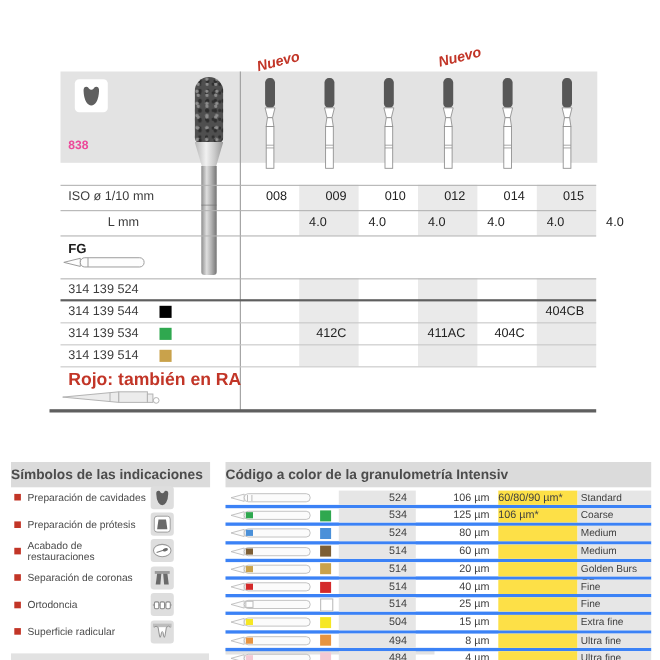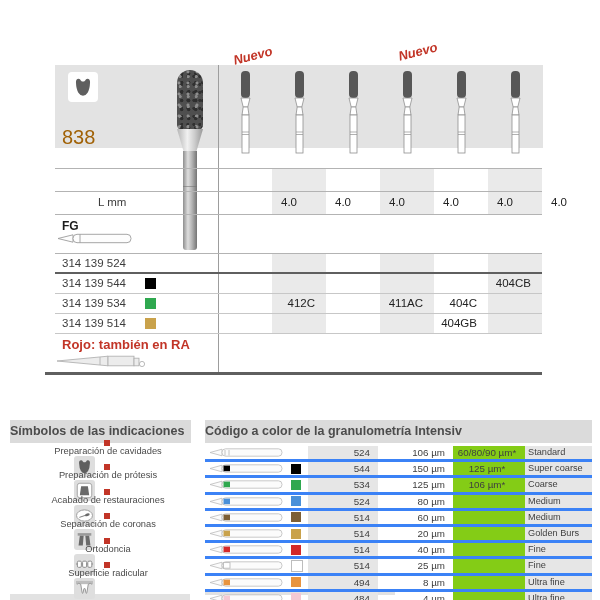--- a/index.html
+++ b/index.html
@@ -5,21 +5,21 @@
   html,body{margin:0;padding:0;background:#fff;}
   body{font-family:"Liberation Sans", sans-serif;-webkit-font-smoothing:antialiased;}
   #canvas{position:relative;width:600px;height:600px;background:#fff;overflow:hidden;}
   .abs{position:absolute;}
 
   
   .band{left:55px;top:65px;width:488px;height:83px;background:#e3e3e3;z-index:1;}
   .stripe{width:54px;background:#eaeaea;z-index:1;}
   .icon-box{left:68px;top:72px;width:30px;height:30px;background:#fff;border-radius:4px;z-index:2;
             display:flex;align-items:center;justify-content:center;}
-  .fig-num{left:62px;top:126px;font-size:20px;font-weight:normal;color:#a16207;z-index:3;}
+  .fig-num{left:62px;top:126px;font-size:11px;font-weight:bold;color:#ec4899;z-index:3;}
   .nuevo{font-size:13px;font-weight:bold;font-style:italic;color:var(--accent);transform:rotate(-14deg);z-index:5;}
   .vline{left:218px;top:65px;width:1px;height:308px;background:#9d9d9d;z-index:3;}
   .hline{height:1px;background:#b3b3b3;z-index:3;}
   .hline.dark{height:2px;background:#5f5f5f;}
   .hline.light{background:#c7c7c7;}
 
   
   .bighead{left:177px;top:70px;width:26px;height:60px;z-index:2;border-radius:13px 13px 5px 5px;
     background:
       radial-gradient(circle at 22% 18%, #8d8d8d 0 1.2px, transparent 1.8px),
@@ -41,44 +41,44 @@
   .row-label{position:absolute;left:62px;font-size:11.5px;color:#3c3c3c;z-index:4;}
   .cells{position:absolute;left:218px;display:flex;z-index:4;}
   .cell{width:54px;box-sizing:border-box;text-align:right;padding-right:11px;font-size:11.5px;color:#222;}
   .trow{position:absolute;left:0;width:600px;}
   .trow .row-label{top:0;}
   .iso-row,.l-row{height:23px;line-height:23px;}
   .code-row{height:20px;line-height:20px;}
   .row-chip{position:absolute;left:145px;top:4.5px;width:11px;height:11px;z-index:4;}
   .fg-label{left:62px;top:219px;font-size:12px;font-weight:bold;color:#1c1c1c;z-index:4;}
   .fg-draw{left:57px;top:231px;z-index:4;}
-  .rojo{left:62px;top:337px;font-size:13px;font-weight:bold;color:var(--accent);z-index:4;}
+  .rojo{left:62px;top:337px;font-size:16px;font-weight:bold;color:var(--accent);z-index:4;}
   .ra-draw{left:56px;top:352px;z-index:4;}
 
   
   .sec-bar{top:420px;height:23px;background:#dbdbdb;z-index:2;font-size:12.5px;font-weight:bold;
            color:#4c4c4c;line-height:23px;padding-left:0;box-sizing:border-box;}
   .bar-left{left:10px;width:181px;}
   .bar-right{left:205px;width:387px;}
 
   #symbols{left:10px;top:440px;width:190px;z-index:2;}
-  .sym-item{position:relative;height:24.4px;display:flex;align-items:center;flex-direction:column;}
+  .sym-item{position:relative;height:24.4px;display:flex;align-items:center;}
   .sym-bullet{width:6px;height:6px;background:var(--accent);margin-left:3px;flex:0 0 auto;}
   .sym-label{font-size:9.3px;color:#4a4a4a;margin-left:6px;flex:1;}
   .sym-icon{width:21px;height:21px;background:#dedede;border-radius:3px;flex:0 0 auto;margin-right:42px;
             display:flex;align-items:center;justify-content:center;}
 
   #gran-rows{left:205px;top:446px;width:387px;z-index:2;}
   .gran-row{display:flex;height:13.2px;align-items:center;border-bottom:3px solid #3b82f6;font-size:9.8px;color:#3f3f3f;}
   .g-bur{width:86px;box-sizing:border-box;padding-left:4px;height:100%;display:flex;align-items:center;}
   .g-chip{width:17px;height:100%;display:flex;align-items:center;}
   .g-chip span{display:inline-block;width:10px;height:10px;}
   .g-code{width:70px;background:#e6e6e6;text-align:right;box-sizing:border-box;padding-right:8px;height:100%;line-height:13.2px;}
   .g-grit{width:75px;text-align:right;box-sizing:border-box;padding-right:8px;height:100%;line-height:13.2px;}
-  .g-grit2{width:72px;background:#84cc16;text-align:center;box-sizing:border-box;padding-right:4px;height:100%;line-height:13.2px;}
+  .g-grit2{width:72px;background:#fde047;text-align:left;box-sizing:border-box;padding-right:4px;height:100%;line-height:13.2px;}
   .g-name{flex:1;background:#e6e6e6;box-sizing:border-box;padding-left:3px;height:100%;line-height:13.2px;font-size:9.2px;}
 
   .footer-strip{background:#e2e2e2;z-index:1;}
 </style>
 </head>
 <body>
 
 <div id="canvas">
 
   <div class="abs band"></div>
@@ -159,20 +159,31 @@
   <div class="abs hline" style="left:55px;top:168px;width:487px;"></div>
   <div class="abs hline" style="left:55px;top:191px;width:487px;"></div>
   <div class="abs hline" style="left:55px;top:214px;width:487px;"></div>
   <div class="abs hline" style="left:55px;top:253px;width:487px;"></div>
   <div class="abs hline dark" style="left:55px;top:272px;width:487px;"></div>
   <div class="abs hline light" style="left:55px;top:293px;width:487px;"></div>
   <div class="abs hline light" style="left:55px;top:313px;width:487px;"></div>
   <div class="abs hline light" style="left:55px;top:333px;width:487px;"></div>
   <div class="abs hline dark" style="left:45px;top:372px;width:497px;height:2.5px;"></div>
 
+  <div class="trow iso-row" style="top:168px;">
+    <div class="row-label">ISO ø 1/10 mm</div>
+    <div class="cells" id="iso-cells">
+        <div class="cell">008</div>
+        <div class="cell">009</div>
+        <div class="cell">010</div>
+        <div class="cell">012</div>
+        <div class="cell">014</div>
+        <div class="cell">015</div>
+      </div>
+  </div>
 
   <div class="trow l-row" style="top:191px;margin-left:36px;">
     <div class="row-label">L mm</div>
     <div class="cells" id="l-cells">
         <div class="cell">4.0</div>
         <div class="cell">4.0</div>
         <div class="cell">4.0</div>
         <div class="cell">4.0</div>
         <div class="cell">4.0</div>
         <div class="cell">4.0</div>
@@ -212,28 +223,20 @@
           <div class="cell">412C</div>
           <div class="cell"></div>
           <div class="cell">411AC</div>
           <div class="cell">404C</div>
           <div class="cell"></div>
         </div>
       </div>
       <div class="trow code-row" style="top: 313px;">
         <div class="row-label">314 139 514</div>
         <div class="row-chip" style="background: rgb(201, 162, 75);"></div>
-        <div class="cells">
-          <div class="cell"></div>
-          <div class="cell"></div>
-          <div class="cell"></div>
-          <div class="cell"></div>
-          <div class="cell">404GB</div>
-          <div class="cell"></div>
-        </div>
       </div>
     </div>
 
   <div class="abs rojo">Rojo: también en RA</div>
   <div class="abs ra-draw">
     <svg width="92" height="18" viewBox="0 0 92 18">
       <polygon points="1,9 52,4.2 52,13.8" fill="#ececec" stroke="#b2b2b2" stroke-width="0.9"></polygon>
       <rect x="52" y="4.2" width="26" height="9.6" fill="#ececec" stroke="#b2b2b2" stroke-width="0.9"></rect>
       <line x1="44" y1="5" x2="44" y2="13" stroke="#b2b2b2" stroke-width="0.9"></line>
       <rect x="78" y="6.2" width="5" height="7.6" fill="#ececec" stroke="#b2b2b2" stroke-width="0.9"></rect>
@@ -323,36 +326,20 @@
         <div class="g-code">524</div>
         <div class="g-grit">106 µm</div>
         <div class="g-grit2">60/80/90 µm*</div>
         <div class="g-name">Standard</div>
       </div>
       <div class="gran-row">
         <div class="g-bur">
           <svg width="76" height="11" viewBox="0 0 76 11">
     <polygon points="1,5.5 13,2.2 13,8.8" fill="#fbfbfb" stroke="#bbbbbb" stroke-width="0.8"></polygon>
     <rect x="13" y="1.8" width="60" height="7.4" rx="3.6" fill="#fbfbfb" stroke="#bbbbbb" stroke-width="0.8"></rect>
-    <rect x="14.5" y="2.6" width="6.5" height="5.6" fill="#000000"></rect>
-  </svg>
-        </div>
-        <div class="g-chip">
-          <span style="background: rgb(0, 0, 0);"></span>
-        </div>
-        <div class="g-code">544</div>
-        <div class="g-grit">150 µm</div>
-        <div class="g-grit2">125 µm*</div>
-        <div class="g-name">Super coarse</div>
-      </div>
-      <div class="gran-row">
-        <div class="g-bur">
-          <svg width="76" height="11" viewBox="0 0 76 11">
-    <polygon points="1,5.5 13,2.2 13,8.8" fill="#fbfbfb" stroke="#bbbbbb" stroke-width="0.8"></polygon>
-    <rect x="13" y="1.8" width="60" height="7.4" rx="3.6" fill="#fbfbfb" stroke="#bbbbbb" stroke-width="0.8"></rect>
     <rect x="14.5" y="2.6" width="6.5" height="5.6" fill="#2fa84f"></rect>
   </svg>
         </div>
         <div class="g-chip">
           <span style="background: rgb(47, 168, 79);"></span>
         </div>
         <div class="g-code">534</div>
         <div class="g-grit">125 µm</div>
         <div class="g-grit2">106 µm*</div>
         <div class="g-name">Coarse</div>
@@ -435,20 +422,36 @@
         <div class="g-code">514</div>
         <div class="g-grit">25 µm</div>
         <div class="g-grit2"></div>
         <div class="g-name">Fine</div>
       </div>
       <div class="gran-row">
         <div class="g-bur">
           <svg width="76" height="11" viewBox="0 0 76 11">
     <polygon points="1,5.5 13,2.2 13,8.8" fill="#fbfbfb" stroke="#bbbbbb" stroke-width="0.8"></polygon>
     <rect x="13" y="1.8" width="60" height="7.4" rx="3.6" fill="#fbfbfb" stroke="#bbbbbb" stroke-width="0.8"></rect>
+    <rect x="14.5" y="2.6" width="6.5" height="5.6" fill="#f6e723"></rect>
+  </svg>
+        </div>
+        <div class="g-chip">
+          <span style="background: rgb(246, 231, 35);"></span>
+        </div>
+        <div class="g-code">504</div>
+        <div class="g-grit">15 µm</div>
+        <div class="g-grit2"></div>
+        <div class="g-name">Extra fine</div>
+      </div>
+      <div class="gran-row">
+        <div class="g-bur">
+          <svg width="76" height="11" viewBox="0 0 76 11">
+    <polygon points="1,5.5 13,2.2 13,8.8" fill="#fbfbfb" stroke="#bbbbbb" stroke-width="0.8"></polygon>
+    <rect x="13" y="1.8" width="60" height="7.4" rx="3.6" fill="#fbfbfb" stroke="#bbbbbb" stroke-width="0.8"></rect>
     <rect x="14.5" y="2.6" width="6.5" height="5.6" fill="#e8943f"></rect>
   </svg>
         </div>
         <div class="g-chip">
           <span style="background: rgb(232, 148, 63);"></span>
         </div>
         <div class="g-code">494</div>
         <div class="g-grit">8 µm</div>
         <div class="g-grit2"></div>
         <div class="g-name">Ultra fine</div>

